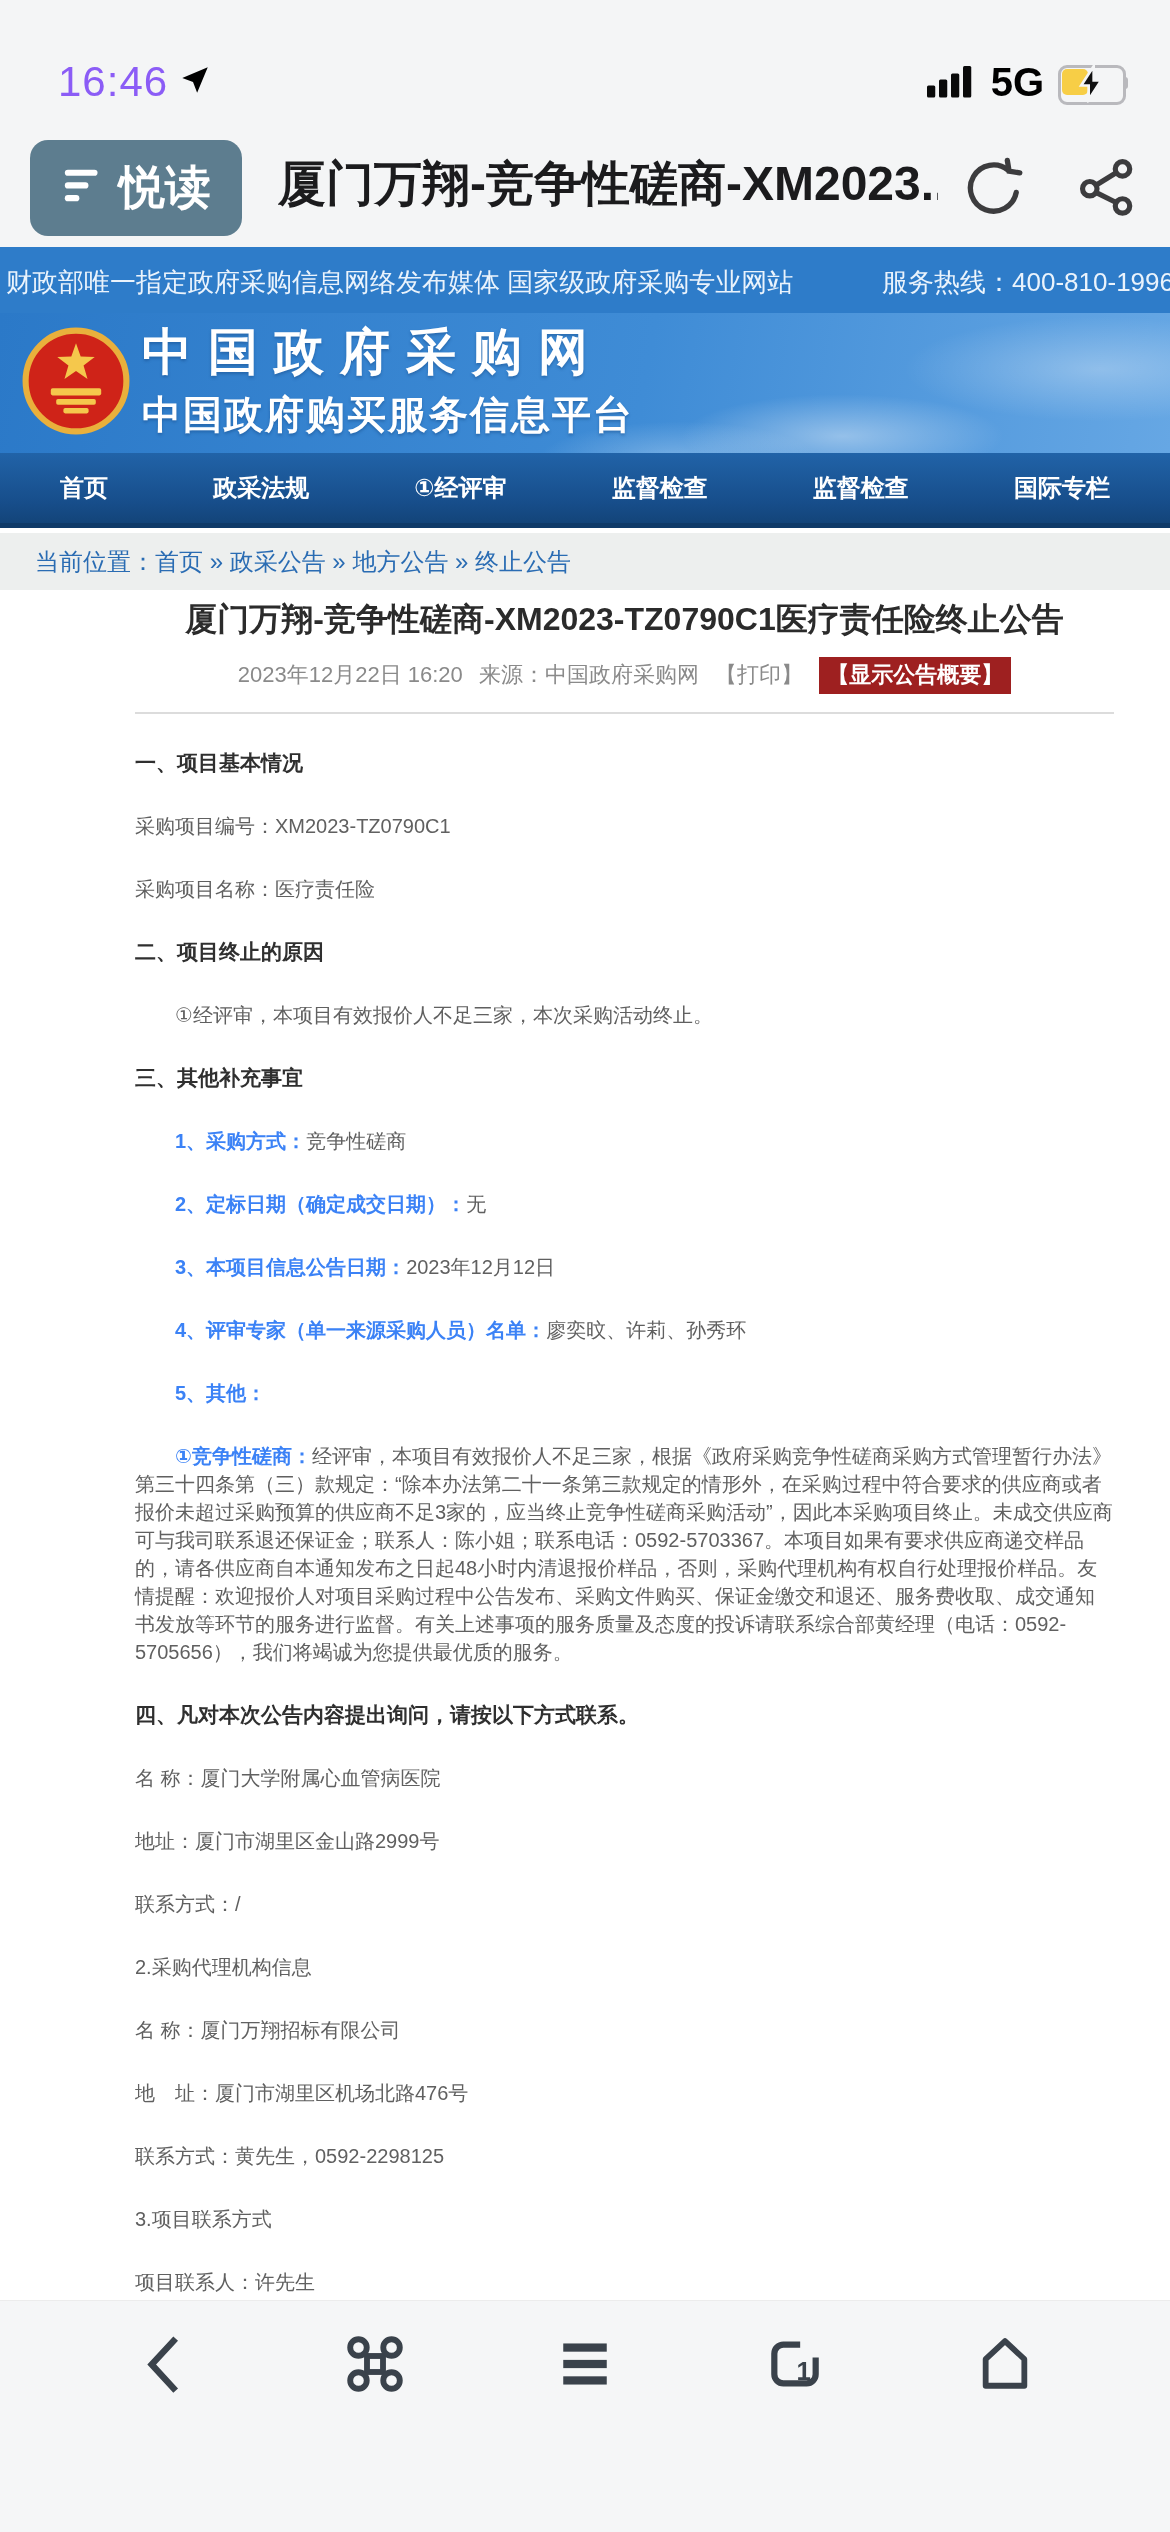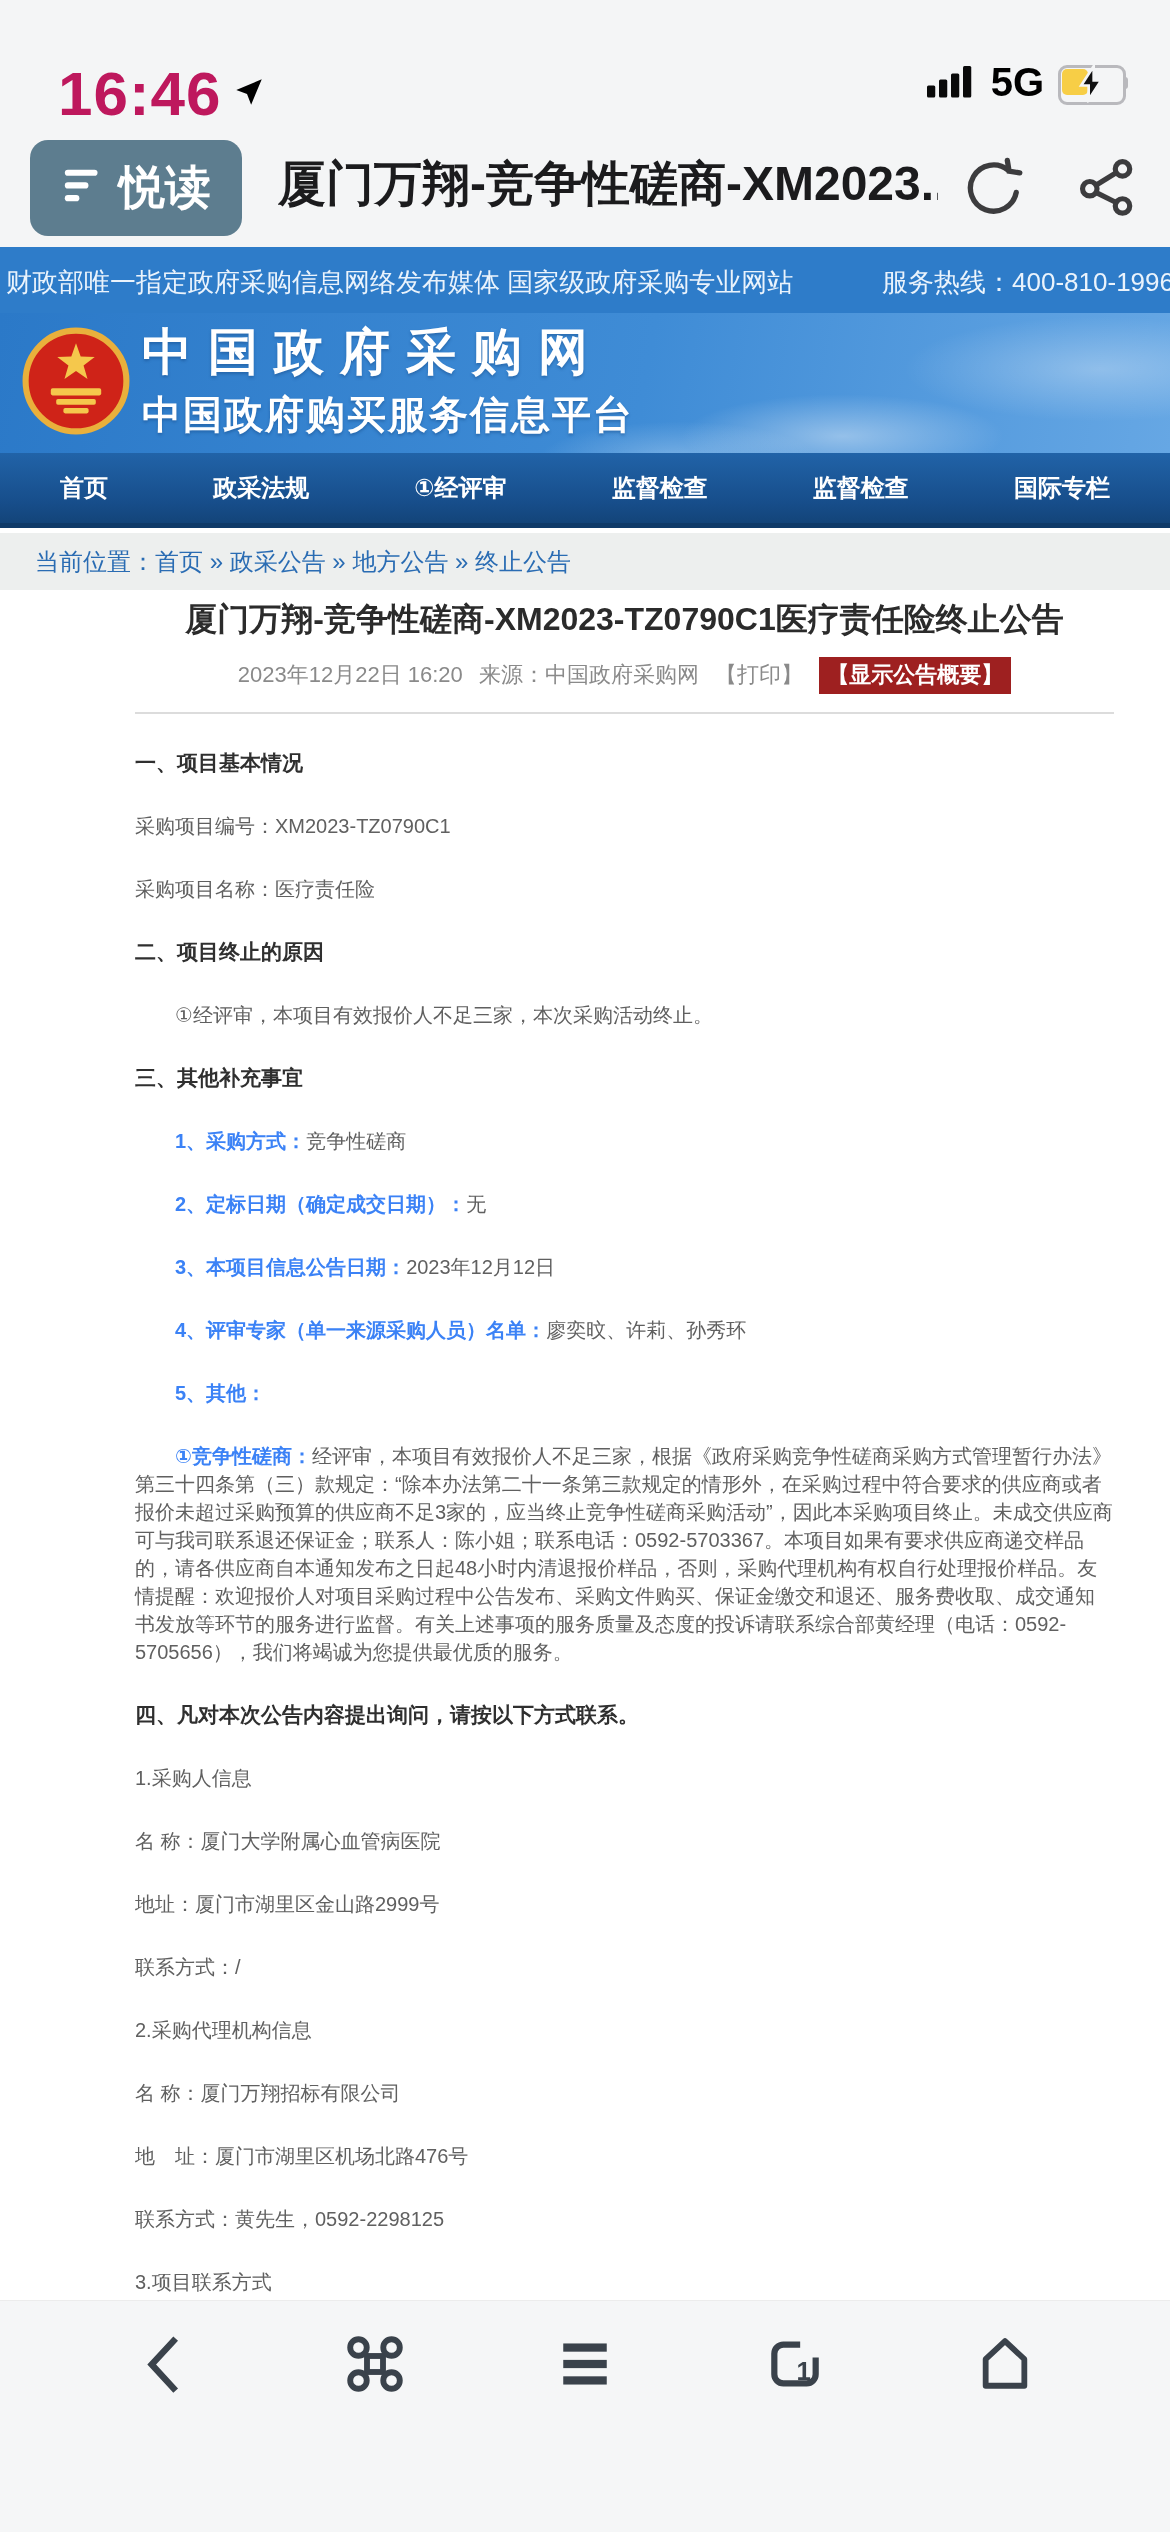--- a/index.html
+++ b/index.html
@@ -2,21 +2,21 @@
 <html><head>
 <meta charset="utf-8">
 <style>
   html,body{margin:0;padding:0;background:#ffffff;}
   .phone{position:relative;width:1170px;height:2532px;overflow:hidden;background:#ffffff;
     font-family:"Liberation Sans","DejaVu Sans",sans-serif;}
 
   
   .status-bar{position:absolute;top:0;left:0;width:100%;height:130px;background:#f4f5f6;}
   .status-left{position:absolute;left:58px;top:58px;display:flex;align-items:center;gap:10px;}
-  .status-time{font-size:62px;font-weight:bold;color:#be185d;letter-spacing:1px;}
+  .status-time{font-size:42px;font-weight:normal;color:#8b5cf6;letter-spacing:1px;}
   .status-right{position:absolute;right:40px;top:60px;display:flex;align-items:center;gap:14px;}
   .net-label{font-size:40px;font-weight:bold;color:#000;}
   .battery{position:relative;width:72px;height:36px;}
   .battery .shell{position:absolute;left:0;top:0;width:62px;height:34px;border:3px solid #b9b9bd;border-radius:9px;}
   .battery .cap{position:absolute;right:2px;top:12px;width:5px;height:12px;background:#b9b9bd;border-radius:0 3px 3px 0;}
   .battery .charge{position:absolute;left:4px;top:4px;width:26px;height:26px;background:#f7ce46;border-radius:5px;}
   .battery svg{position:absolute;left:14px;top:-2px;}
 
   
   .browser-bar{position:absolute;top:130px;left:0;width:100%;height:117px;background:#f4f5f6;}
@@ -205,21 +205,20 @@
       <p class="h">三、其他补充事宜</p>
       <p class="indent"><span class="lbl">1、采购方式：</span><span>竞争性磋商</span></p>
       <p class="indent"><span class="lbl">2、定标日期（确定成交日期）：</span><span>无</span></p>
       <p class="indent"><span class="lbl">3、本项目信息公告日期：</span><span>2023年12月12日</span></p>
       <p class="indent"><span class="lbl">4、评审专家（单一来源采购人员）名单：</span><span>廖奕旼、许莉、孙秀环</span></p>
       <p class="indent"><span class="lbl">5、其他：</span></p>
       <p class="indent"><span class="lbl">①竞争性磋商：</span><span>经评审，本项目有效报价人不足三家，根据《政府采购竞争性磋商采购方式管理暂行办法》第三十四条第（三）款规定：“除本办法第二十一条第三款规定的情形外，在采购过程中符合要求的供应商或者报价未超过采购预算的供应商不足3家的，应当终止竞争性磋商采购活动”，因此本采购项目终止。未成交供应商可与我司联系退还保证金；联系人：陈小姐；联系电话：0592-5703367。本项目如果有要求供应商递交样品的，请各供应商自本通知发布之日起48小时内清退报价样品，否则，采购代理机构有权自行处理报价样品。友情提醒：欢迎报价人对项目采购过程中公告发布、采购文件购买、保证金缴交和退还、服务费收取、成交通知书发放等环节的服务进行监督。有关上述事项的服务质量及态度的投诉请联系综合部黄经理（电话：0592-5705656），我们将竭诚为您提供最优质的服务。</span></p>
 
       <p class="h">四、凡对本次公告内容提出询问，请按以下方式联系。</p>
 
-      <p>1.采购人信息</p>
       <p>名 称：厦门大学附属心血管病医院</p>
       <p>地址：厦门市湖里区金山路2999号</p>
       <p>联系方式：/</p>
 
       <p>2.采购代理机构信息</p>
       <p>名 称：厦门万翔招标有限公司</p>
       <p>地　址：厦门市湖里区机场北路476号</p>
       <p>联系方式：黄先生，0592-2298125</p>
 
       <p>3.项目联系方式</p>

